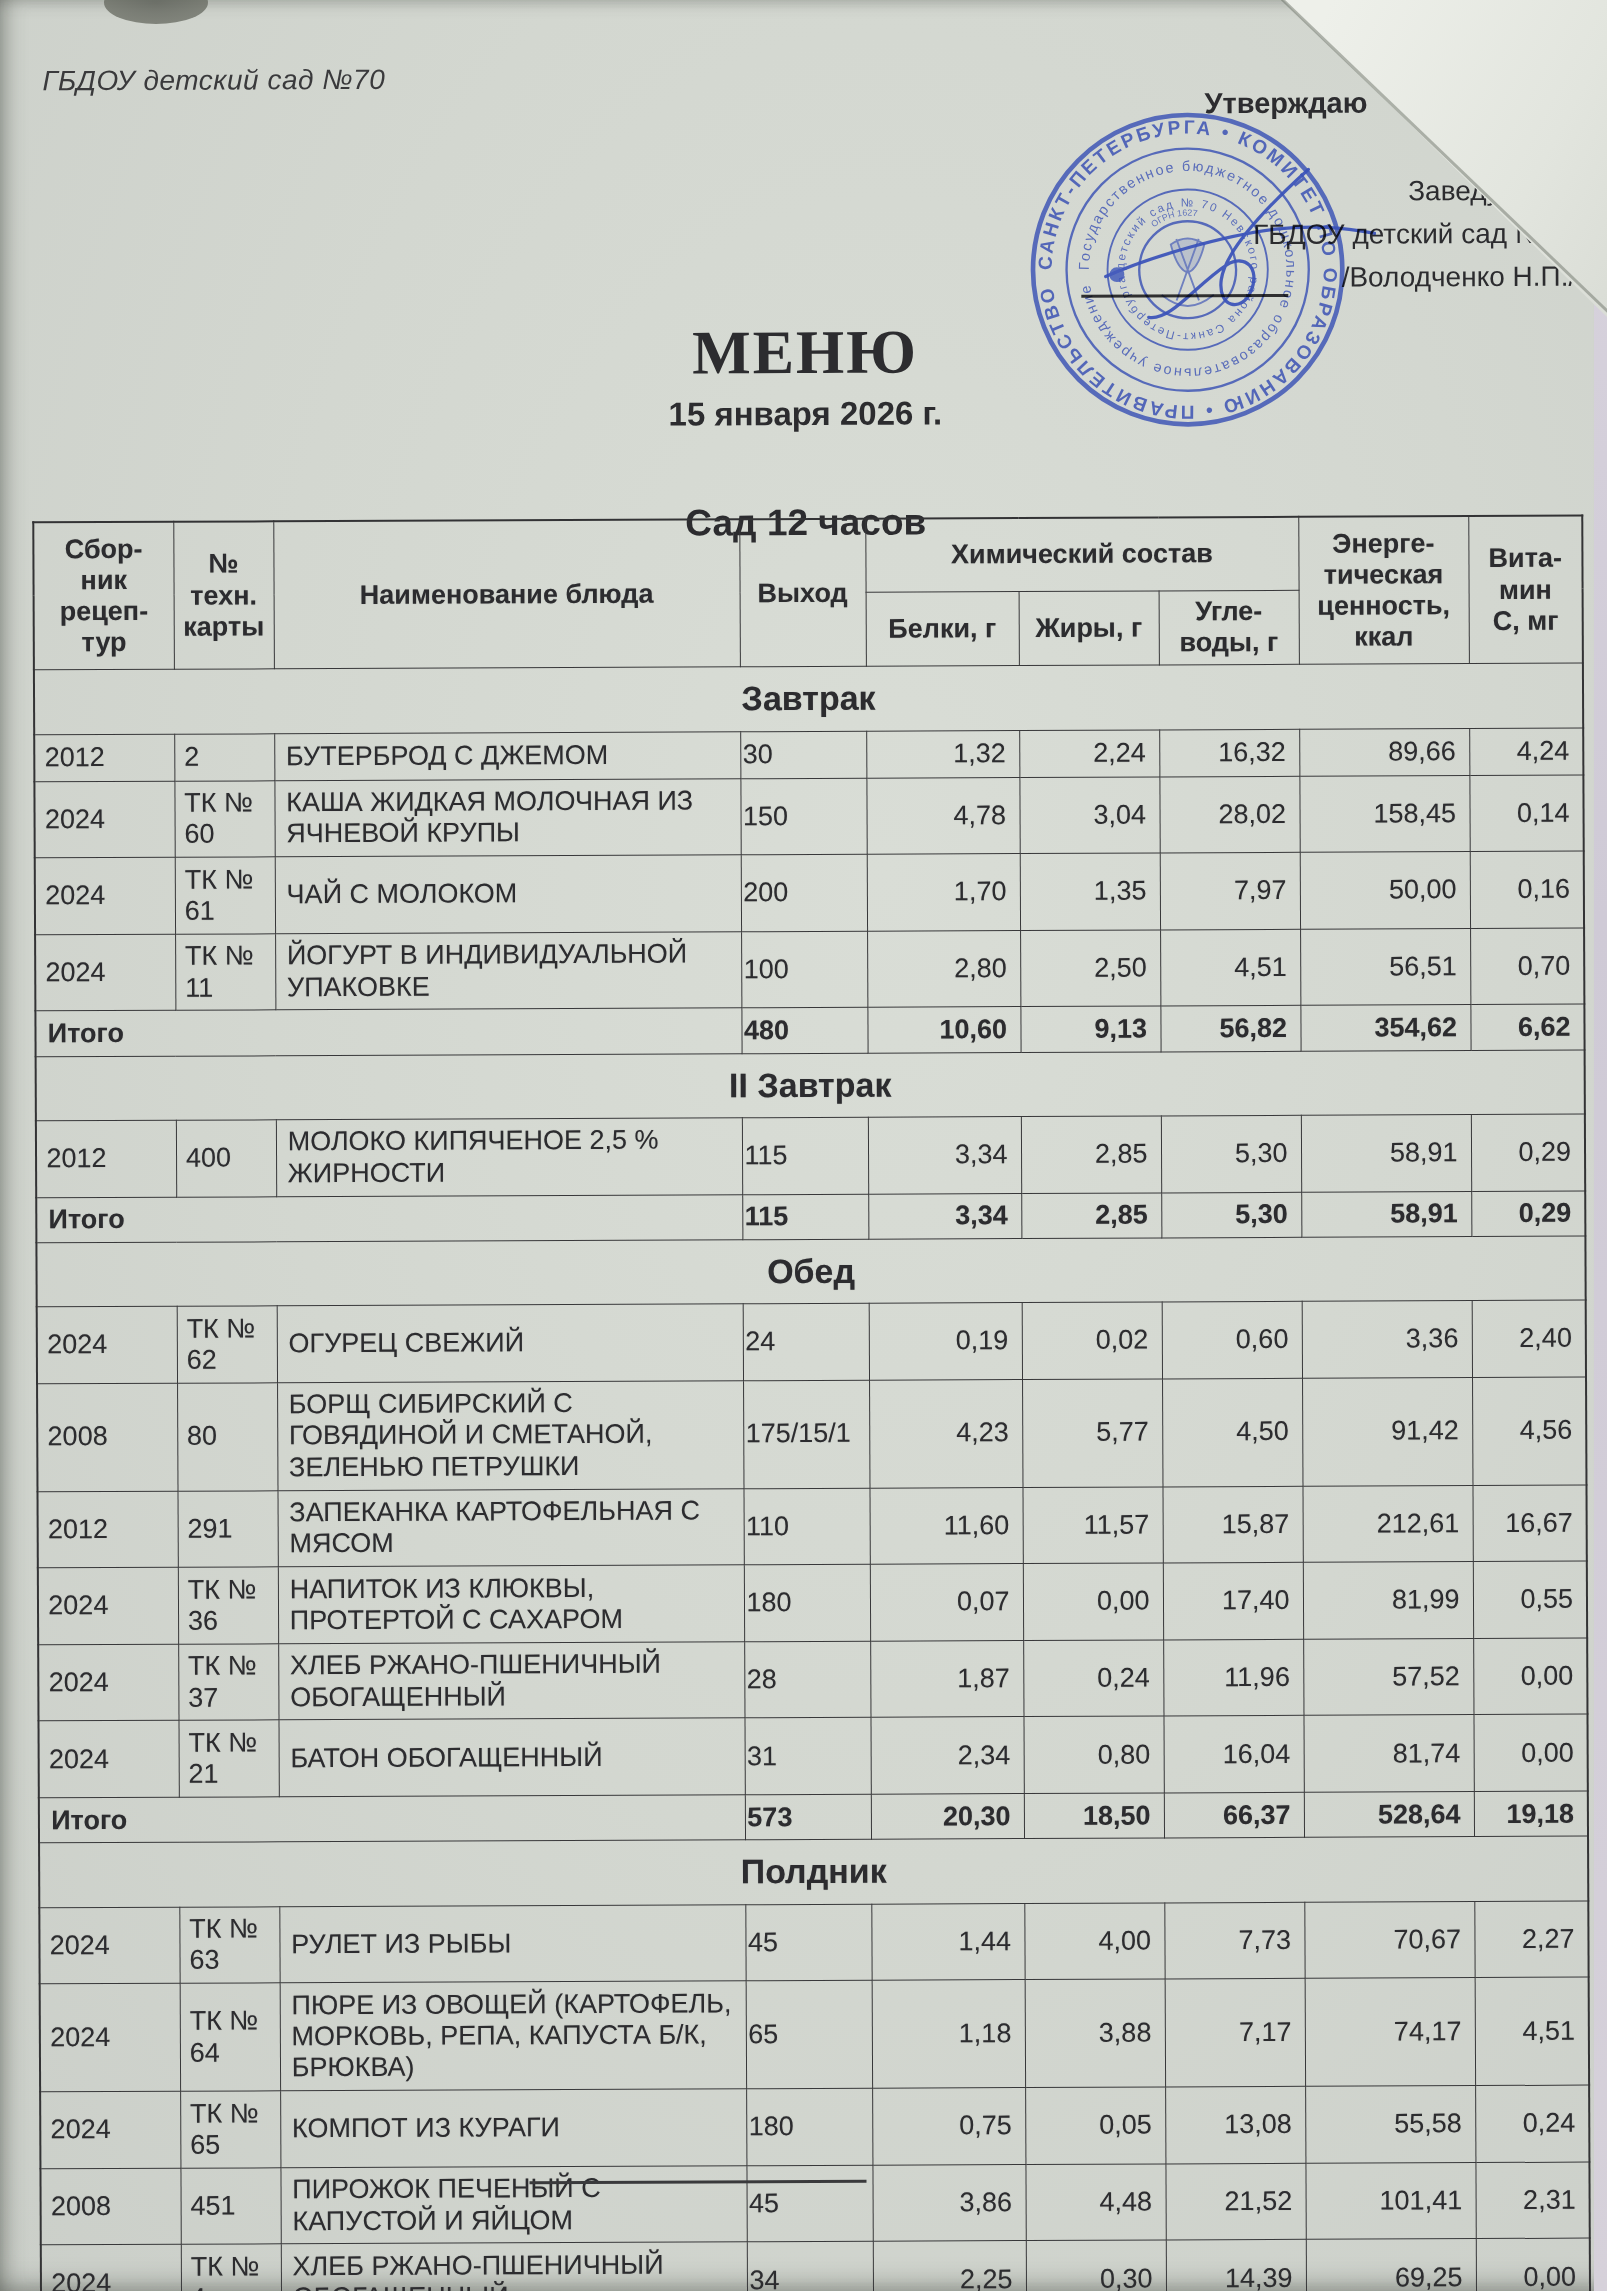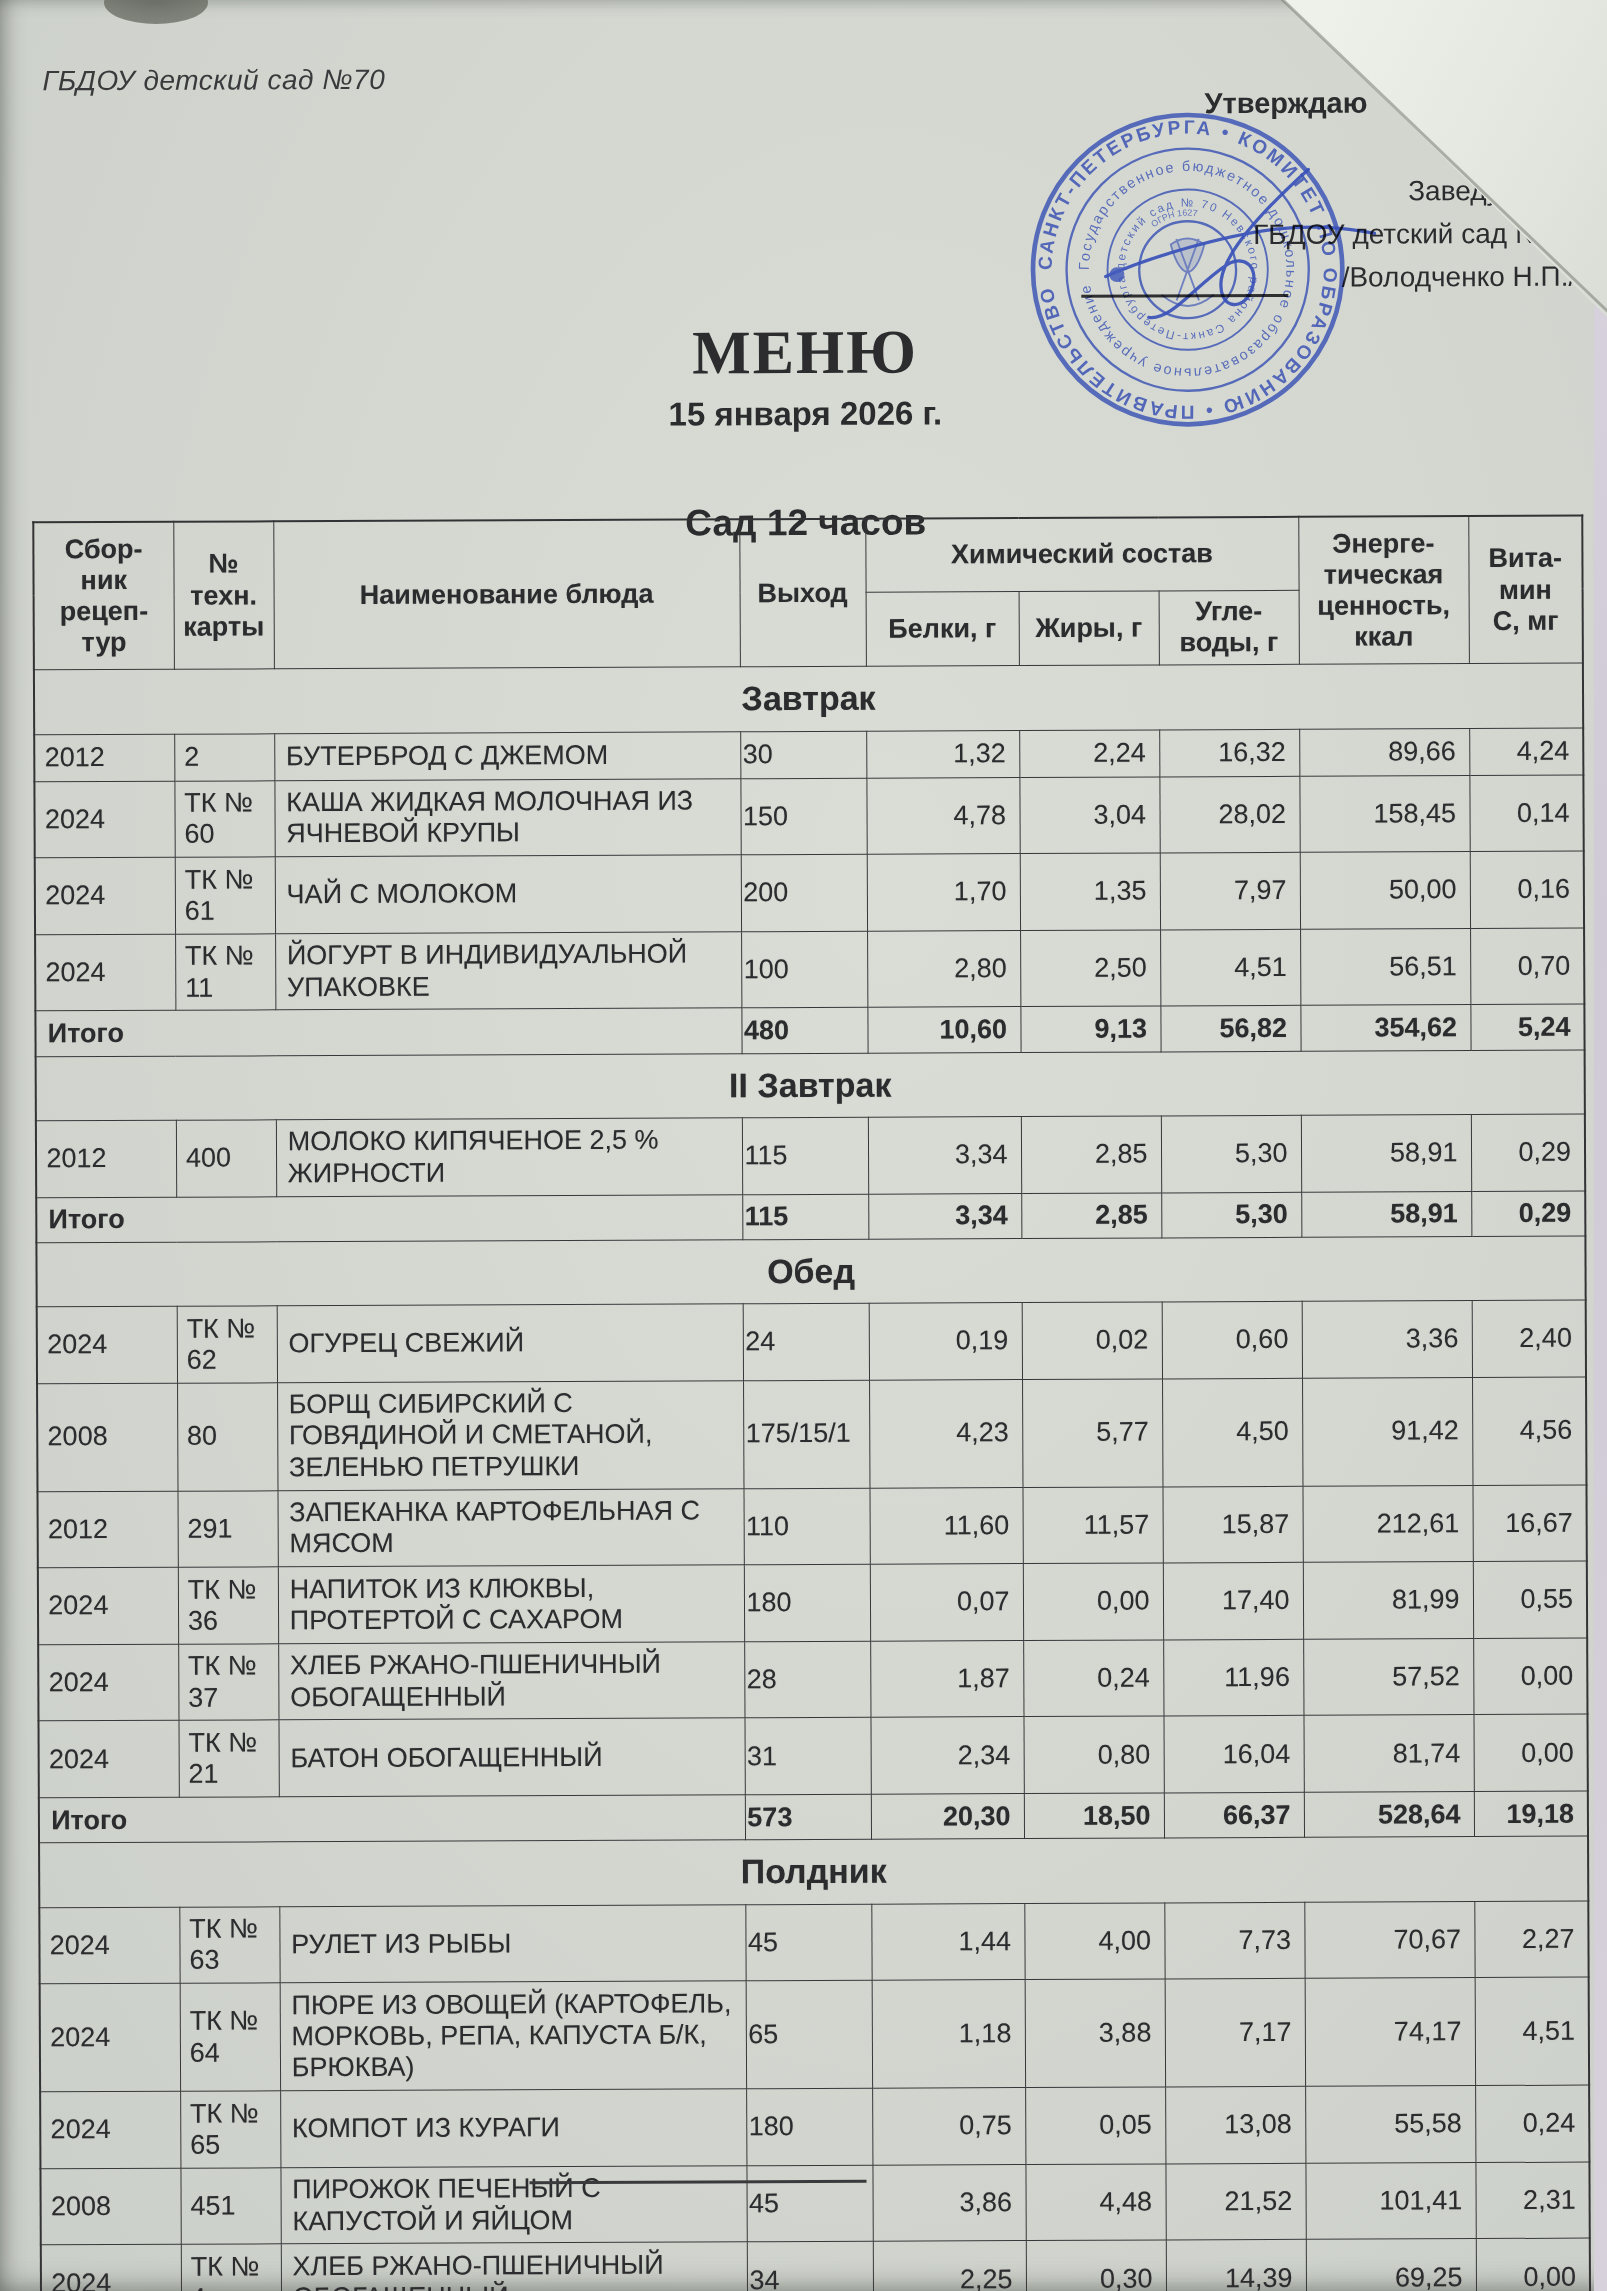--- a/index.html
+++ b/index.html
@@ -216,21 +216,21 @@
             <td class="num">56,51</td>
             <td class="num">0,70</td>
           </tr>
           <tr class="total-row">
             <td class="tlabel" colspan="3">Итого</td>
             <td class="out">480</td>
             <td class="num">10,60</td>
             <td class="num">9,13</td>
             <td class="num">56,82</td>
             <td class="num">354,62</td>
-            <td class="num">5,24</td>
+            <td class="num">6,62</td>
           </tr>
           <tr class="section-row">
             <td class="" colspan="9">II Завтрак</td>
           </tr>
           <tr class="menu-row">
             <td class="ctr">2012</td>
             <td class="ctr">400</td>
             <td class="dish">МОЛОКО КИПЯЧЕНОЕ 2,5 % ЖИРНОСТИ</td>
             <td class="out">115</td>
             <td class="num">3,34</td>

